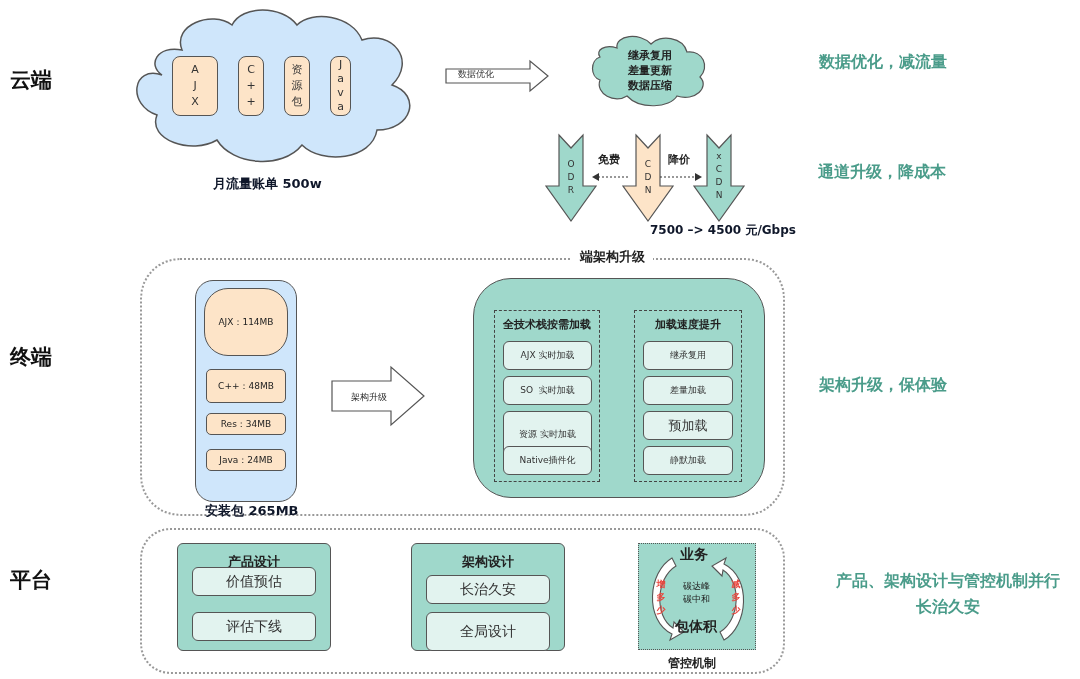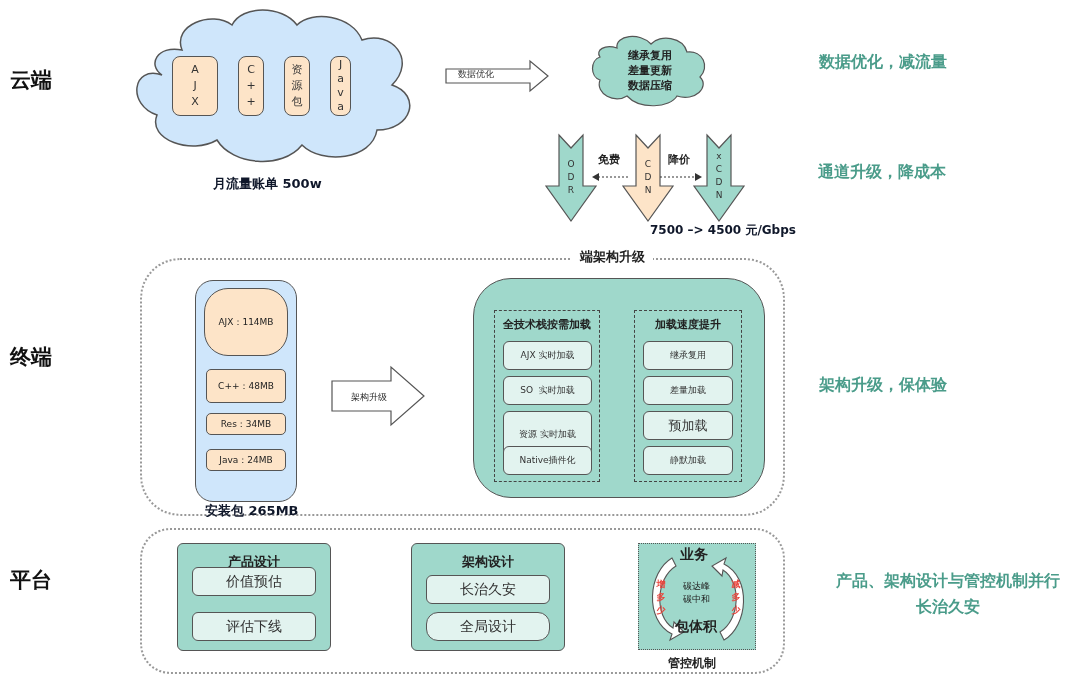--- a/index.html
+++ b/index.html
@@ -142,21 +142,21 @@
 <div class="abs dotted" style="left:140px;top:528px;width:645px;height:146px;border-radius:30px;"></div>
 
 <div class="abs tealbox" style="left:177px;top:543px;width:154px;height:108px;border-radius:6px;"></div>
 <div class="abs boxtitle" style="left:177px;top:553px;width:154px;">产品设计</div>
 <div class="abs lightbox lightbox-lg" style="left:192px;top:567px;width:124px;height:29px;">价值预估</div>
 <div class="abs lightbox lightbox-lg" style="left:192px;top:612px;width:124px;height:29px;">评估下线</div>
 
 <div class="abs tealbox" style="left:411px;top:543px;width:154px;height:108px;border-radius:6px;"></div>
 <div class="abs boxtitle" style="left:411px;top:553px;width:154px;">架构设计</div>
 <div class="abs lightbox lightbox-lg" style="left:426px;top:575px;width:124px;height:29px;">长治久安</div>
-<div class="abs lightbox lightbox-lg" style="left:426px;top:612px;width:124px;height:29px;border-radius:12px;">全局设计</div>
+<div class="abs lightbox lightbox-lg" style="left:426px;top:612px;width:124px;height:39px;">全局设计</div>
 
 <div class="abs" style="left:638px;top:543px;width:118px;height:107px;background:#9fd8cb;border:1.5px dotted #555;box-sizing:border-box;"></div>
 <svg style="left:640px;top:550px;" width="116" height="98">
   <path d="M32,8 C8,22 4,70 32,84 L30,90 L44,82 L34,72 L33,78 C14,66 16,28 36,16 Z" fill="#fff" stroke="#555" stroke-width="1.1"></path>
   <path d="M84,90 C108,76 112,28 84,14 L86,8 L72,16 L82,26 L83,20 C102,32 100,70 80,82 Z" fill="#fff" stroke="#555" stroke-width="1.1"></path>
 </svg>
 <div class="abs" style="left:680px;top:546px;font-size:14px;font-weight:bold;">业务</div>
 <div class="abs" style="left:675px;top:618px;font-size:14px;font-weight:bold;">包体积</div>
 <div class="abs" style="left:683px;top:580px;font-size:9px;line-height:13px;text-align:left;">
   <div>碳达峰</div>

